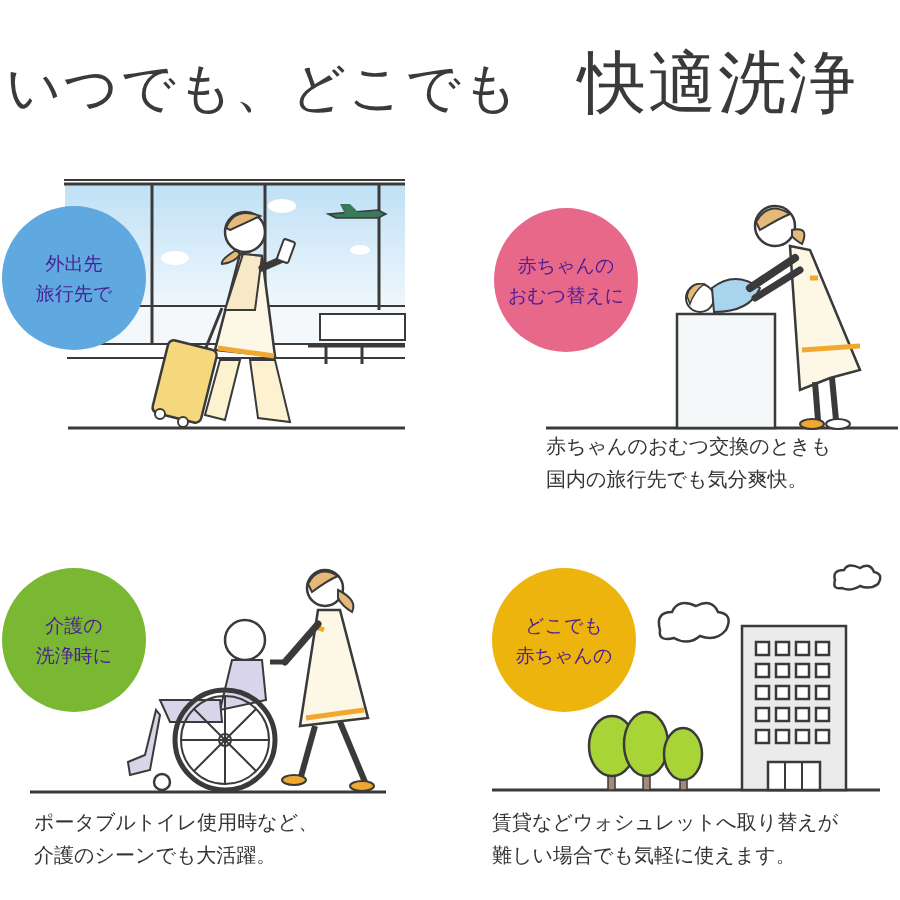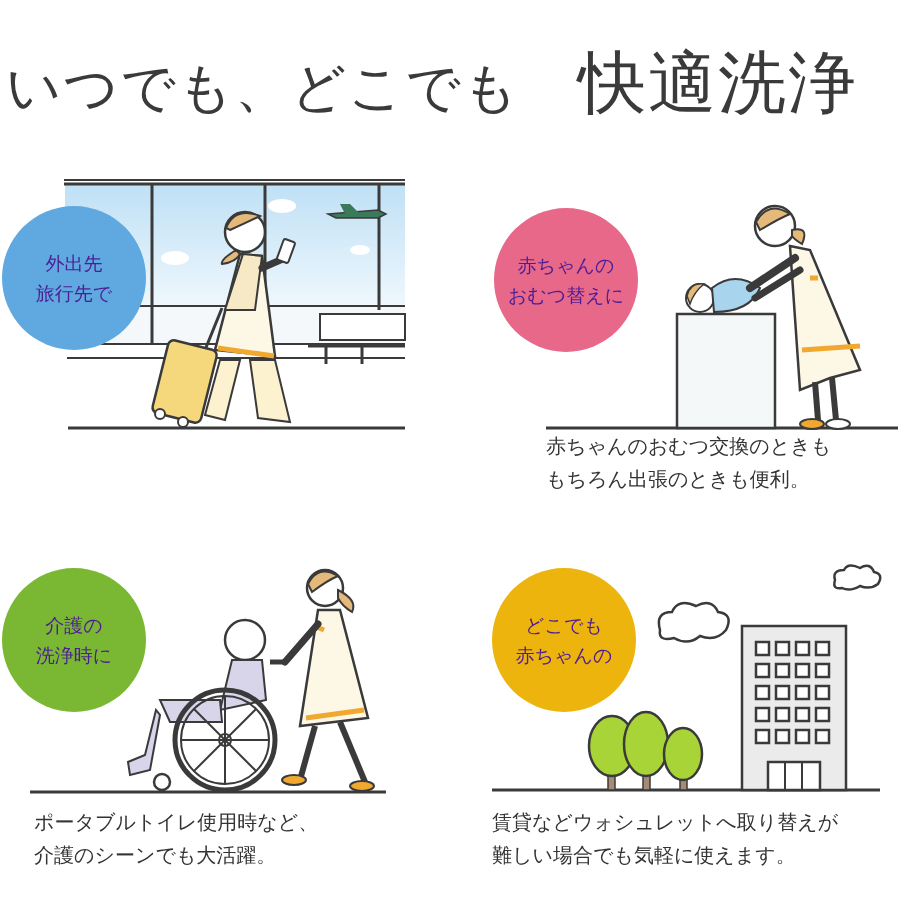--- a/index.html
+++ b/index.html
@@ -99,21 +99,21 @@
     <line x1="382" y1="208" x2="386" y2="250" stroke="#3a3a3a" stroke-width="6"></line>
     <ellipse cx="362" cy="254" rx="12" ry="5" fill="#f0a830" stroke="#3a3a3a" stroke-width="2"></ellipse>
     <ellipse cx="388" cy="254" rx="12" ry="5" fill="#fff" stroke="#3a3a3a" stroke-width="2"></ellipse>
   </svg>
   <div class="circle" style="left:44px;top:38px;width:144px;height:144px;background:#e8688a;">
     <span>赤ちゃんの</span>
     <span>おむつ替えに</span>
   </div>
   <div class="caption" style="left:96px;top:260px;">
     <div>赤ちゃんのおむつ交換のときも</div>
-    <div>もちろん出張のときも便利。</div>
+    <div>国内の旅行先でも気分爽快。</div>
   </div>
 </div>
 
 <div class="panel" style="left:0;top:550px;width:450px;height:350px;">
   <svg width="420" height="260" style="left:0;top:0;" viewBox="0 0 420 260">
     <line x1="30" y1="242" x2="386" y2="242" stroke="#3a3a3a" stroke-width="3"></line>
 
     <circle cx="245" cy="90" r="20" fill="#fff" stroke="#3a3a3a" stroke-width="2.5"></circle>
     <path d="M232 110 L262 110 L266 150 L220 160 Z" fill="#d8d4ea" stroke="#3a3a3a" stroke-width="2"></path>
     <path d="M160 150 L220 150 L222 172 L170 172 Z" fill="#d8d4ea" stroke="#3a3a3a" stroke-width="2"></path>

